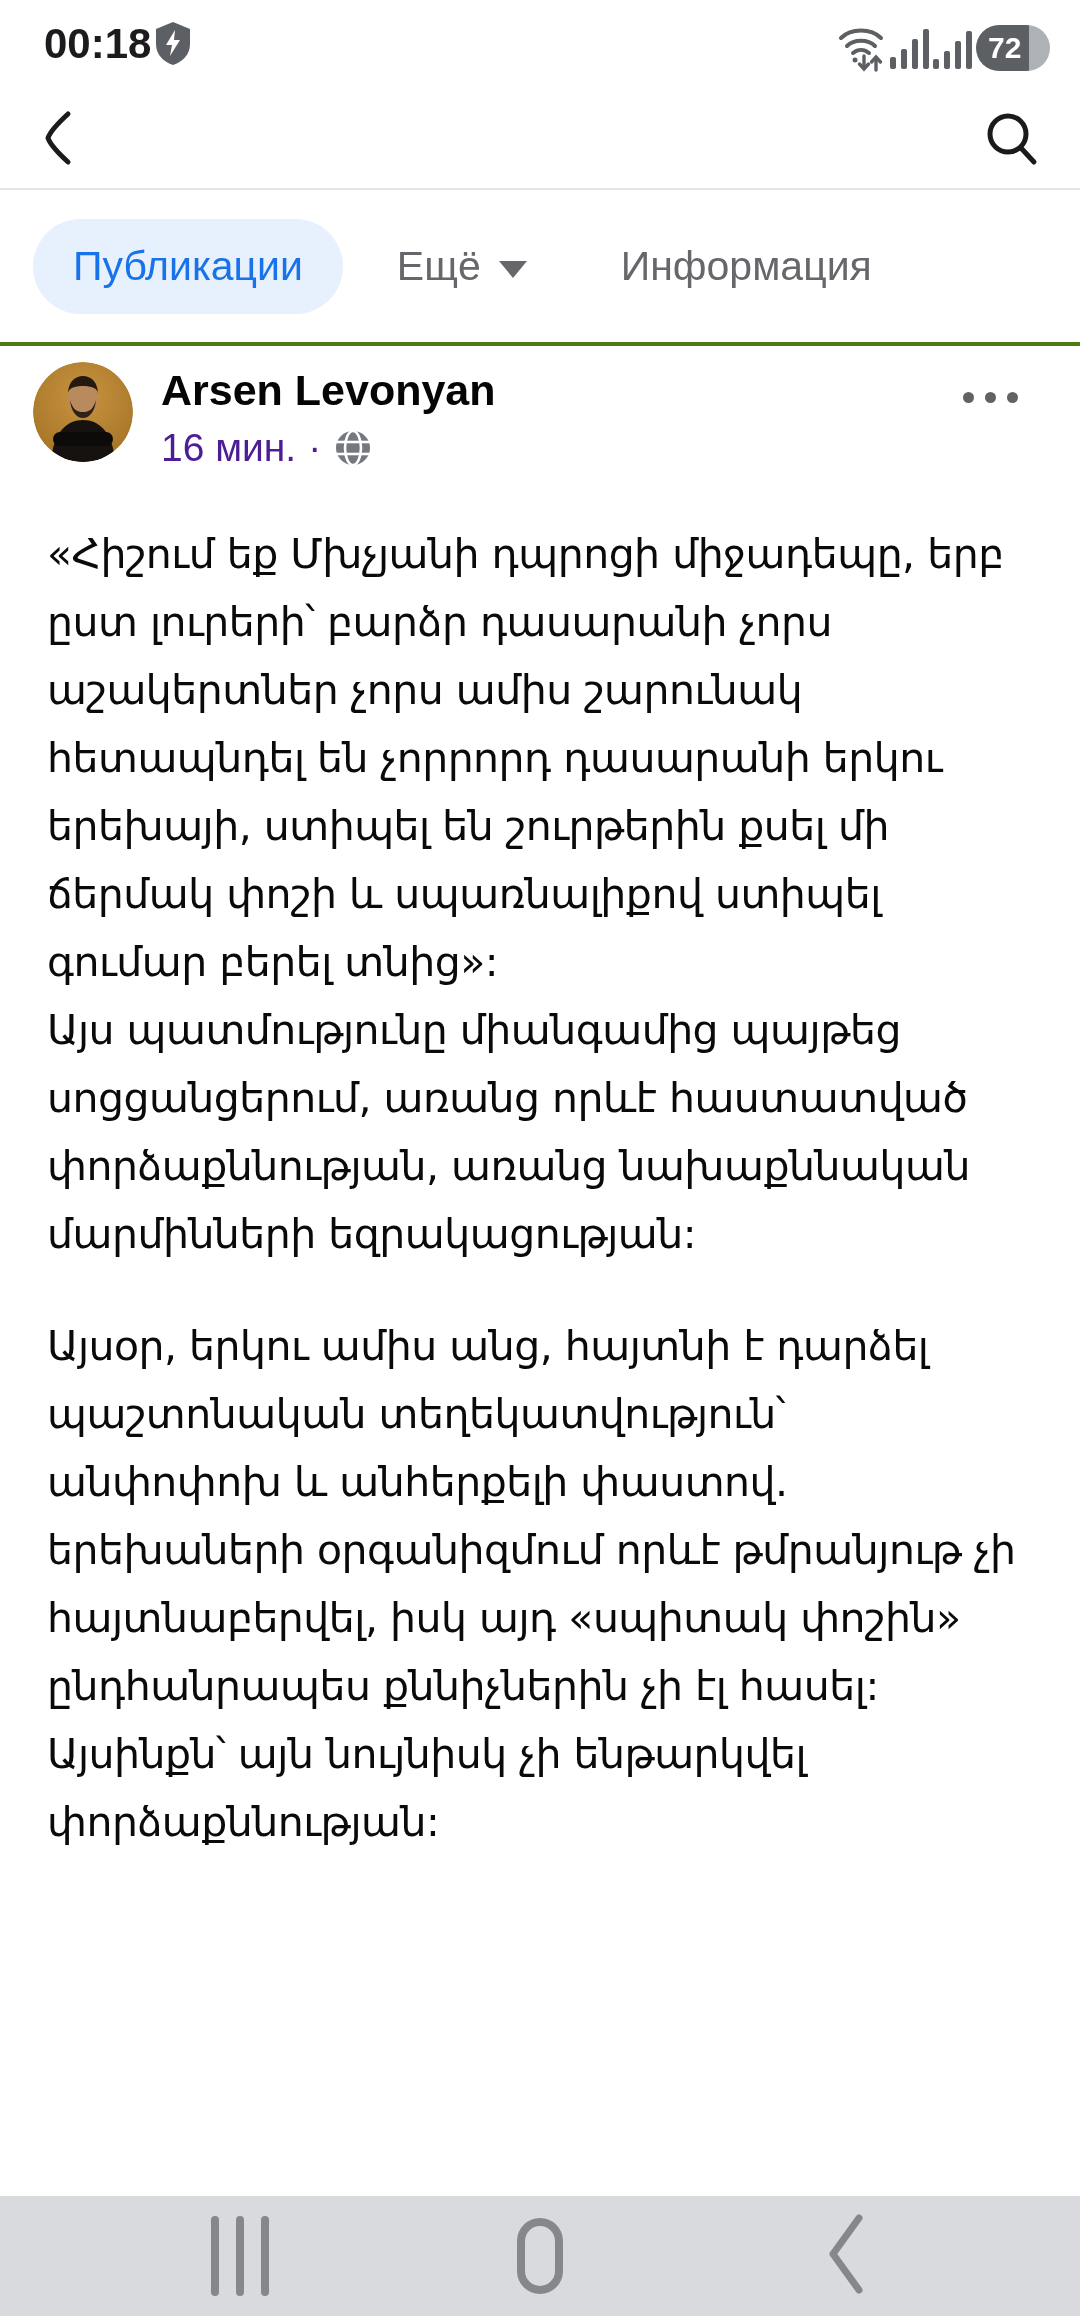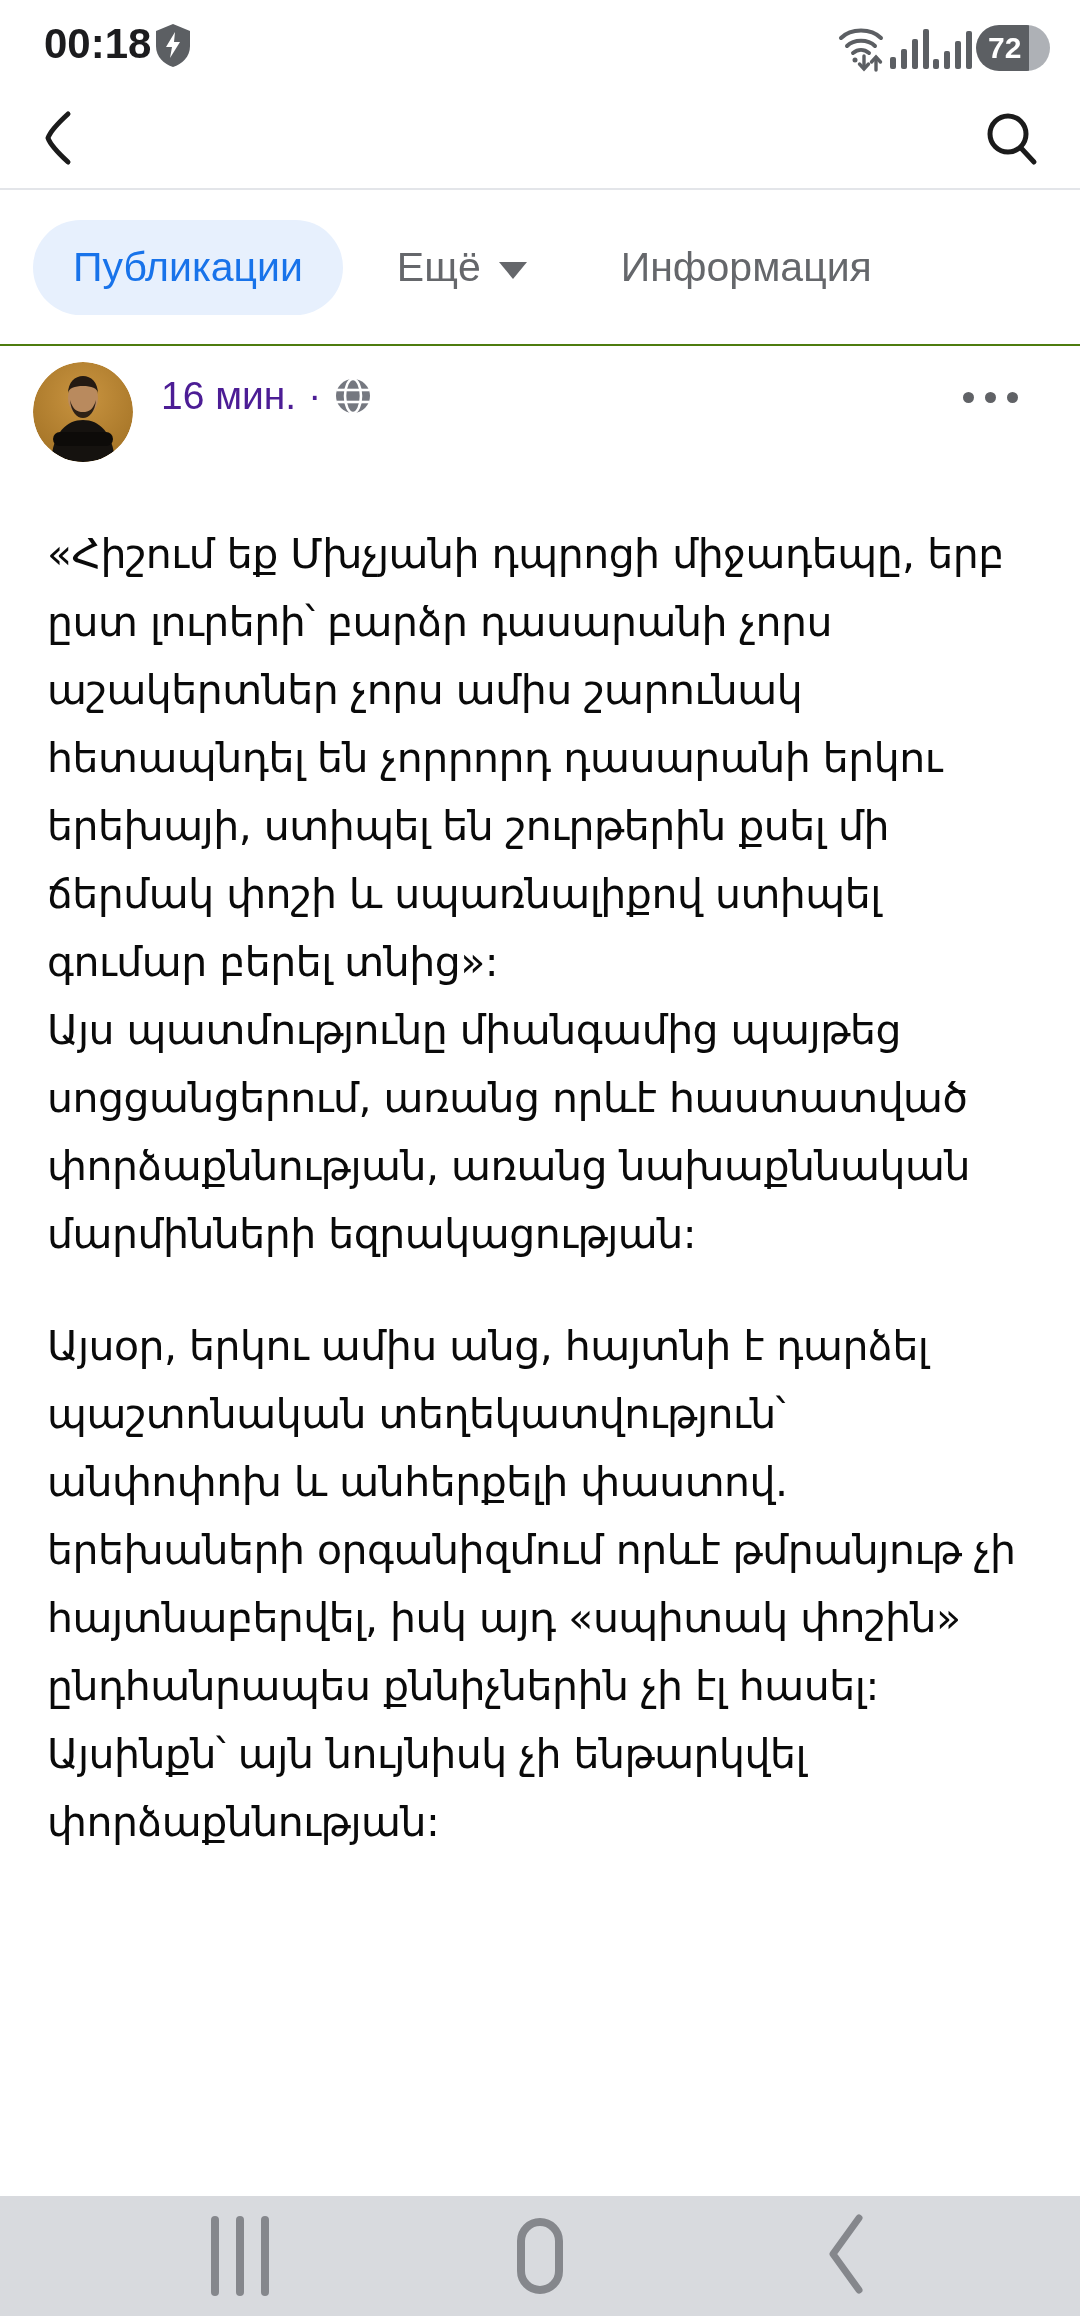--- a/index.html
+++ b/index.html
@@ -5,38 +5,38 @@
   html,body{margin:0;padding:0;background:#ffffff;}
   .phone{
     position:relative;width:1080px;height:2316px;background:#ffffff;
     font-family:"Liberation Sans",sans-serif;overflow:hidden;
   }
   
   .status-bar{
     height:88px;display:flex;align-items:center;justify-content:space-between;
     padding:0 30px 0 44px;box-sizing:border-box;
   }
-  .sb-left{display:flex;align-items:flex-end;gap:2px;}
+  .sb-left{display:flex;align-items:flex-start;gap:2px;}
   .sb-time{font-size:42px;font-weight:bold;color:#1c1c1e;letter-spacing:0;}
   .sb-right{display:flex;align-items:center;gap:1px;margin-top:8px;}
   .battery{
     width:74px;height:46px;border-radius:23px;display:flex;align-items:center;
     background:linear-gradient(to right,#5c5f63 0 72%,#aeb1b6 72% 100%);
     color:#ffffff;font-size:30px;font-weight:bold;padding-left:12px;box-sizing:border-box;
   }
   
   .app-bar{
     height:102px;display:flex;align-items:center;justify-content:space-between;
     padding:0 40px 0 36px;border-bottom:2px solid #e3e5e9;box-sizing:border-box;
   }
   .icon-btn{display:flex;align-items:center;justify-content:center;}
   
   .tab-bar{
     height:156px;display:flex;align-items:center;gap:0;
-    padding:0 0 0 33px;border-bottom:2px solid #4d7c0f;box-sizing:border-box;
+    padding:0 0 0 33px;border-bottom:4px solid #4d7c0f;box-sizing:border-box;
   }
   .tab{
     font-size:41px;color:#65676b;padding:24px 40px;border-radius:52px;
     display:flex;align-items:center;gap:18px;white-space:nowrap;
   }
   .tab.active{background:#e7f0fd;color:#1873ea;font-weight:500;}
   .tab + .tab{margin-left:14px;}
   .caret-down{
     width:0;height:0;border-left:14px solid transparent;border-right:14px solid transparent;
     border-top:17px solid #65676b;margin-top:6px;
@@ -170,20 +170,21 @@
           <rect width="100" height="100" fill="url(#bgav)"></rect>
           <path d="M18 100 C20 70 34 58 50 58 C66 58 80 70 82 100 Z" fill="#15120f"></path>
           <rect x="20" y="70" width="60" height="14" rx="7" fill="#0d0b09"></rect>
           <ellipse cx="50" cy="36" rx="15" ry="18" fill="#b98a5e"></ellipse>
           <path d="M35 32 C35 20 42 14 50 14 C58 14 65 20 65 32 C65 26 58 24 50 24 C42 24 35 26 35 32 Z" fill="#241a12"></path>
           <path d="M37 38 C38 50 44 56 50 56 C56 56 62 50 63 38 C60 48 56 50 50 50 C44 50 40 48 37 38 Z" fill="#2e2115"></path>
         </g>
       </svg>
     </div>
     <div class="ph-text">
+      <div class="author">Arsen Levonyan</div>
       <div class="meta">
         <span>16 мин.</span>
         <span>·</span>
         <span class="icon-btn">
           <svg width="40" height="40" viewBox="0 0 40 40">
             <circle cx="20" cy="20" r="17" fill="#757880"></circle>
             <g stroke="#ffffff" stroke-width="2.6" fill="none">
               <ellipse cx="20" cy="20" rx="8" ry="17"></ellipse>
               <path d="M4 14 H36"></path>
               <path d="M4 26 H36"></path>

